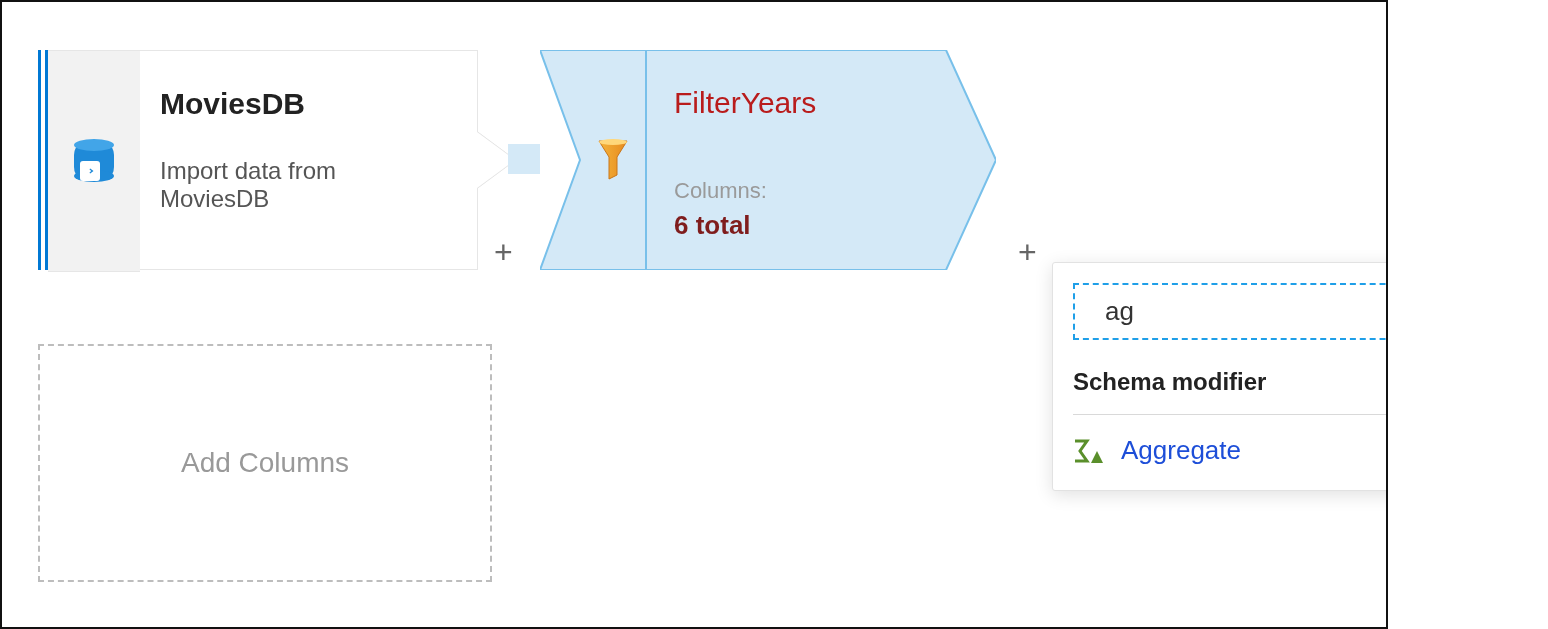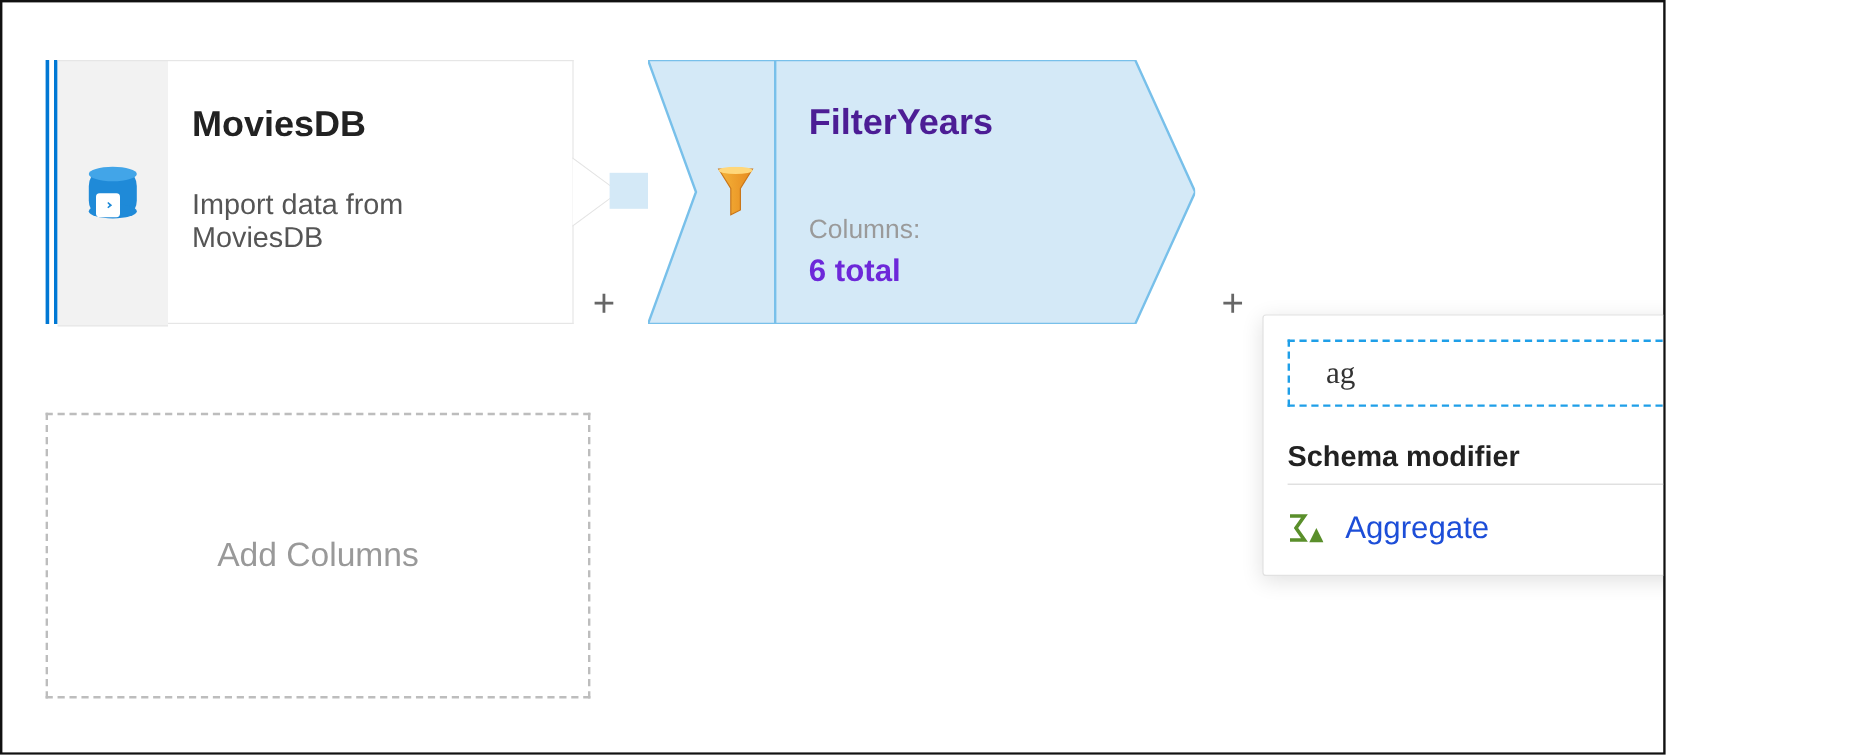--- a/index.html
+++ b/index.html
@@ -34,37 +34,37 @@
   .plus2{left:1016px;top:232px}
 
   
   .link-bar{position:absolute;left:506px;top:142px;width:32px;height:30px;background:#d4e9f7}
 
   
   .flt-node{position:absolute;left:538px;top:48px;width:456px;height:220px}
   .flt-shape{position:absolute;inset:0}
   .flt-iconcol{position:absolute;left:40px;top:0;width:66px;height:100%;display:flex;align-items:center;justify-content:center}
   .flt-body{position:absolute;left:124px;top:0;right:50px;bottom:0;padding:36px 10px 0 10px;box-sizing:border-box}
-  .flt-title{font-size:30px;font-weight:700;color:#4c1d95}
+  .flt-title{font-size:30px;font-weight:400;color:#b91c1c}
   .flt-cols-label{font-size:22px;color:#9a9a9a;margin-top:58px}
-  .flt-cols-value{font-size:26px;font-weight:600;color:#6d28d9;margin-top:6px}
+  .flt-cols-value{font-size:26px;font-weight:600;color:#7f1d1d;margin-top:6px}
 
   
   .funnel{width:32px;height:42px;position:relative}
   .funnel svg{width:32px;height:42px}
 
   
   .add-src{position:absolute;left:36px;top:342px;width:450px;height:234px;border:2px dashed #bdbdbd;display:flex;align-items:center;justify-content:center;color:#999;font-size:28px;cursor:pointer}
 
   
   .picker{position:absolute;left:1050px;top:260px;width:404px;background:#fff;border:1px solid #e2e2e2;border-radius:3px;box-shadow:0 4px 18px rgba(0,0,0,0.12);padding:20px 20px 24px 20px;box-sizing:border-box}
   .picker-search{display:flex;align-items:center;gap:14px;border:2px dashed #1f9fe8;padding:10px 14px;font-size:26px;color:#444}
   .picker-search svg{width:22px;height:22px;stroke:#888;fill:none;stroke-width:2}
-  .picker-search input{border:none;outline:none;font-size:26px;flex:1;font-family:Liberation Serif, serif;color:#333;background:transparent}
-  .picker-cat{font-size:24px;font-weight:600;color:#222;margin-top:28px;padding-bottom:8px;border-bottom:1px solid #d9d9d9}
+  .picker-search input{border:none;outline:none;font-size:26px;flex:1;font-family:Liberation Sans, sans-serif;color:#333;background:transparent}
+  .picker-cat{font-size:24px;font-weight:600;color:#222;margin-top:28px;padding-bottom:18px;border-bottom:1px solid #d9d9d9}
   .picker-item{display:flex;align-items:center;gap:18px;font-size:26px;color:#1d4ed8;margin-top:20px;cursor:pointer}
   .picker-item .ico{width:30px;height:24px;display:flex;align-items:center;justify-content:center}
 </style>
 </head>
 <body>
 
 <div class="canvas">
 
   <div class="src-node">
     <div class="src-marks">

